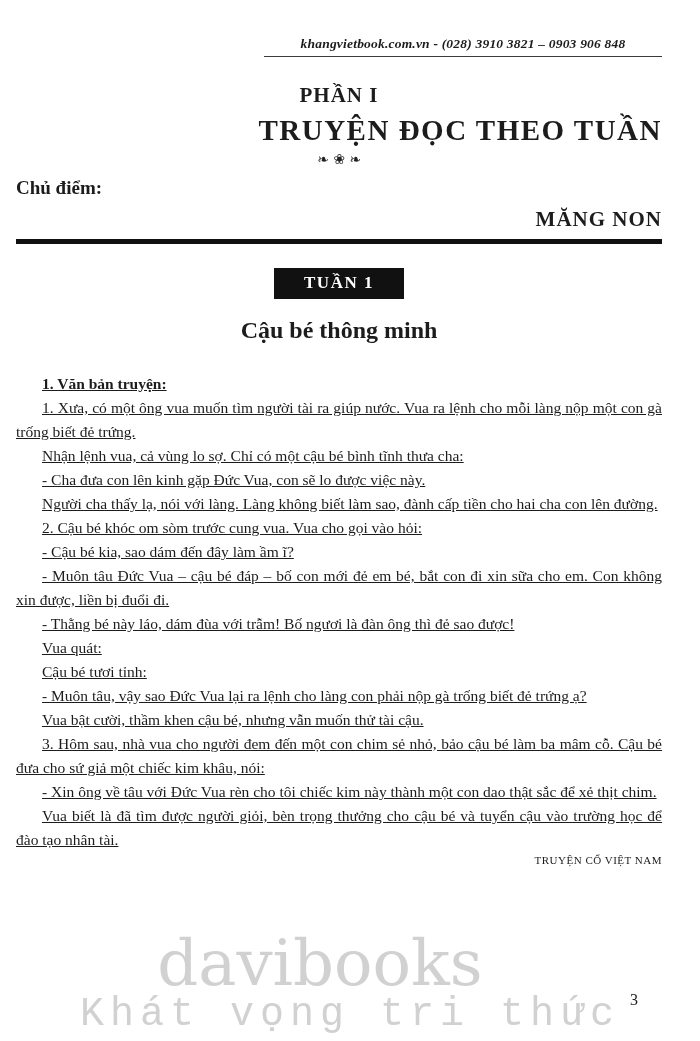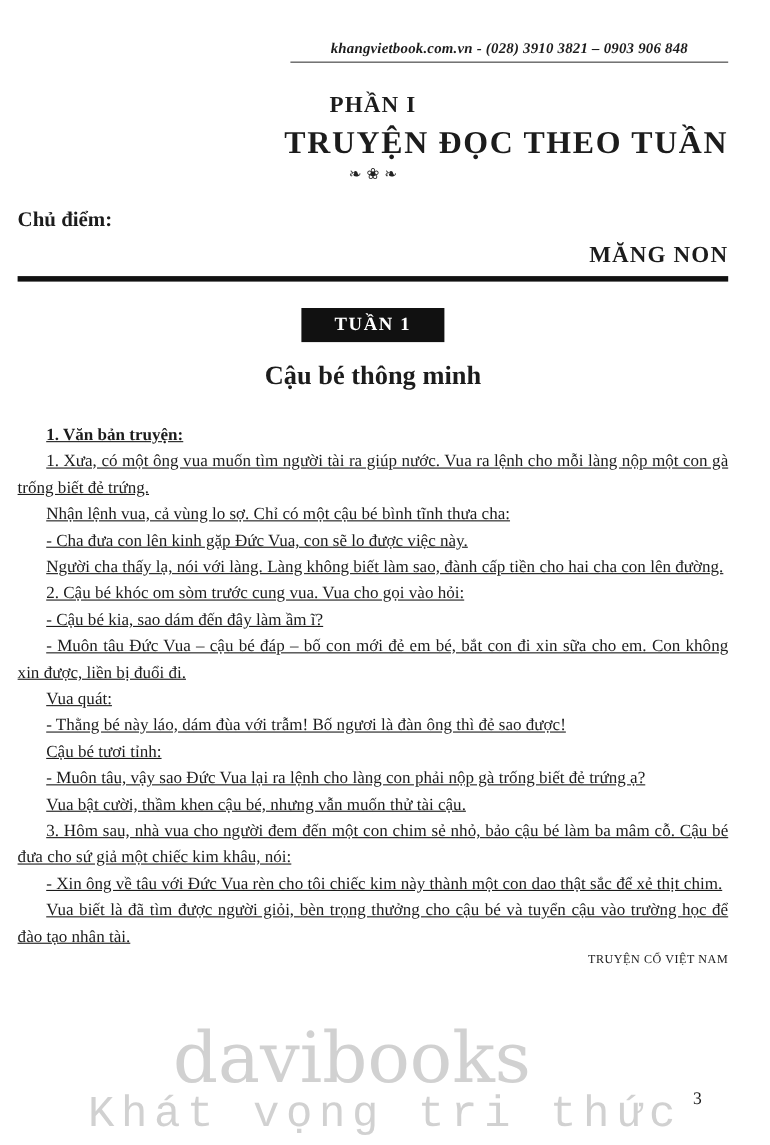--- a/index.html
+++ b/index.html
@@ -42,21 +42,21 @@
   .ornament{
     text-align:center;
     font-size:14px;
     margin-top:4px;
     color:#222;
     font-family:"DejaVu Sans", sans-serif;
   }
   .topic-label{
     font-weight:bold;
     font-size:19px;
-    margin-top:22px;
+    margin-top:10px;
   }
   .topic-name{
     text-align:right;
     font-weight:bold;
     font-size:21px;
     margin-top:8px;
     letter-spacing:1px;
   }
   .thick-rule{
     height:5px;
@@ -153,22 +153,22 @@
 
   <div class="body-text">
       <p class="para bold">1. Văn bản truyện:</p>
       <p class="para">1. Xưa, có một ông vua muốn tìm người tài ra giúp nước. Vua ra lệnh cho mỗi làng nộp một con gà trống biết đẻ trứng.</p>
       <p class="para">Nhận lệnh vua, cả vùng lo sợ. Chỉ có một cậu bé bình tĩnh thưa cha:</p>
       <p class="para">- Cha đưa con lên kinh gặp Đức Vua, con sẽ lo được việc này.</p>
       <p class="para">Người cha thấy lạ, nói với làng. Làng không biết làm sao, đành cấp tiền cho hai cha con lên đường.</p>
       <p class="para">2. Cậu bé khóc om sòm trước cung vua. Vua cho gọi vào hỏi:</p>
       <p class="para">- Cậu bé kia, sao dám đến đây làm ầm ĩ?</p>
       <p class="para">- Muôn tâu Đức Vua – cậu bé đáp – bố con mới đẻ em bé, bắt con đi xin sữa cho em. Con không xin được, liền bị đuổi đi.</p>
+      <p class="para">- Thằng bé này láo, dám đùa với trẫm! Bố ngươi là đàn ông thì đẻ sao được!</p>
       <p class="para">Vua quát:</p>
-      <p class="para">- Thằng bé này láo, dám đùa với trẫm! Bố ngươi là đàn ông thì đẻ sao được!</p>
       <p class="para">Cậu bé tươi tỉnh:</p>
       <p class="para">- Muôn tâu, vậy sao Đức Vua lại ra lệnh cho làng con phải nộp gà trống biết đẻ trứng ạ?</p>
       <p class="para">Vua bật cười, thầm khen cậu bé, nhưng vẫn muốn thử tài cậu.</p>
       <p class="para">3. Hôm sau, nhà vua cho người đem đến một con chim sẻ nhỏ, bảo cậu bé làm ba mâm cỗ. Cậu bé đưa cho sứ giả một chiếc kim khâu, nói:</p>
       <p class="para">- Xin ông về tâu với Đức Vua rèn cho tôi chiếc kim này thành một con dao thật sắc để xẻ thịt chim.</p>
       <p class="para">Vua biết là đã tìm được người giỏi, bèn trọng thưởng cho cậu bé và tuyển cậu vào trường học để đào tạo nhân tài.</p>
     </div>
 
   <div class="book-title">TRUYỆN CỔ VIỆT NAM</div>
 

